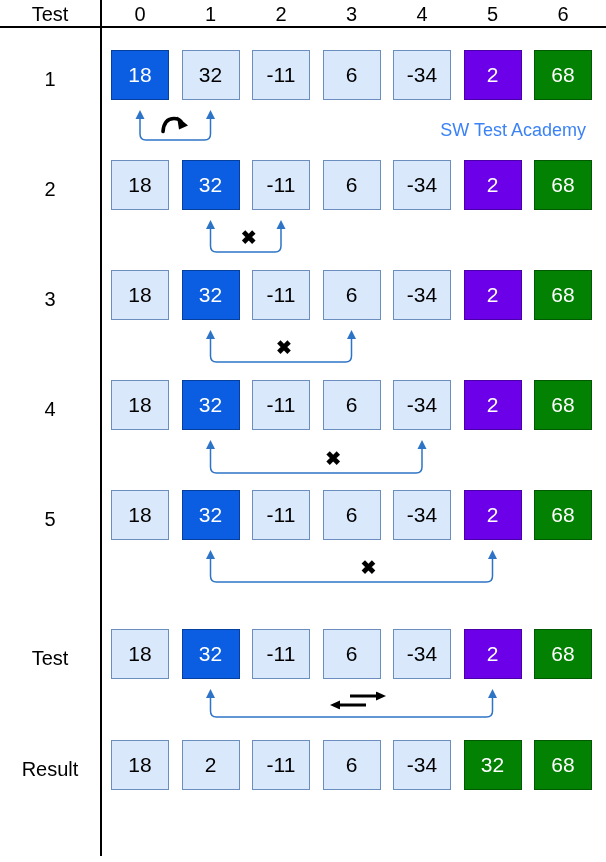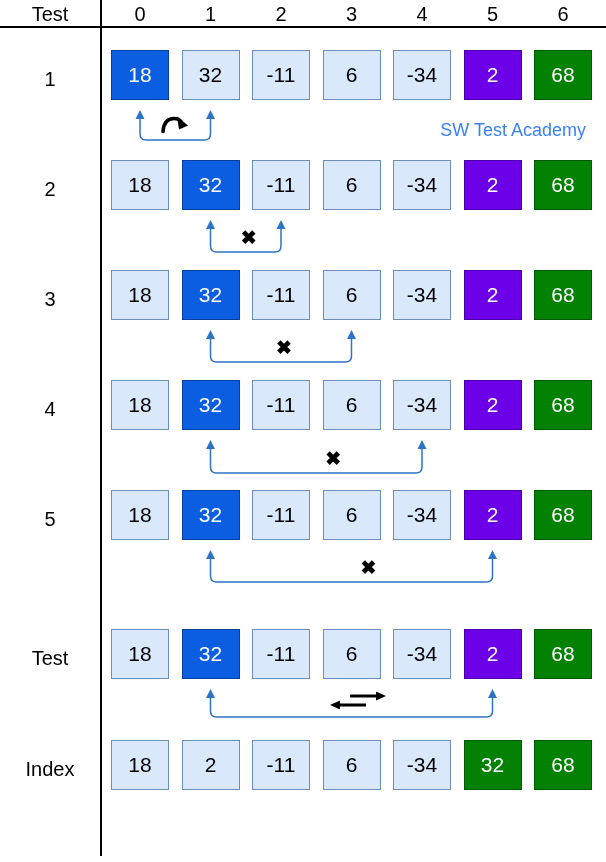--- a/index.html
+++ b/index.html
@@ -114,21 +114,21 @@
       <div class="cell" style="left: 322.5px; top: 629px; background: rgb(218, 232, 252); border-color: rgb(108, 142, 191); color: rgb(0, 0, 0);">6</div>
       <div class="cell" style="left: 393px; top: 629px; background: rgb(218, 232, 252); border-color: rgb(108, 142, 191); color: rgb(0, 0, 0);">-34</div>
       <div class="cell" style="left: 463.5px; top: 629px; background: rgb(108, 0, 232); border-color: rgb(74, 0, 168); color: rgb(255, 255, 255);">2</div>
       <div class="cell" style="left: 534px; top: 629px; background: rgb(3, 129, 3); border-color: rgb(1, 90, 1); color: rgb(255, 255, 255);">68</div>
       <div class="glyph" style="left: 357.5px; top: 702px;"><svg width="60" height="18" viewBox="0 0 60 18" xmlns="http://www.w3.org/2000/svg">
           <line x1="22" y1="4.5" x2="49" y2="4.5" stroke="#000" stroke-width="2.8"></line>
           <polygon points="58,4.5 48,0 48,9" fill="#000"></polygon>
           <line x1="38" y1="13.5" x2="11" y2="13.5" stroke="#000" stroke-width="2.8"></line>
           <polygon points="2,13.5 12,9 12,18" fill="#000"></polygon>
         </svg></div>
-      <div class="row-label" style="top: 740px;">Index</div>
+      <div class="row-label" style="top: 740px;">Result</div>
       <div class="cell" style="left: 111px; top: 740px; background: rgb(218, 232, 252); border-color: rgb(108, 142, 191); color: rgb(0, 0, 0);">18</div>
       <div class="cell" style="left: 181.5px; top: 740px; background: rgb(218, 232, 252); border-color: rgb(108, 142, 191); color: rgb(0, 0, 0);">2</div>
       <div class="cell" style="left: 252px; top: 740px; background: rgb(218, 232, 252); border-color: rgb(108, 142, 191); color: rgb(0, 0, 0);">-11</div>
       <div class="cell" style="left: 322.5px; top: 740px; background: rgb(218, 232, 252); border-color: rgb(108, 142, 191); color: rgb(0, 0, 0);">6</div>
       <div class="cell" style="left: 393px; top: 740px; background: rgb(218, 232, 252); border-color: rgb(108, 142, 191); color: rgb(0, 0, 0);">-34</div>
       <div class="cell" style="left: 463.5px; top: 740px; background: rgb(3, 129, 3); border-color: rgb(1, 90, 1); color: rgb(255, 255, 255);">32</div>
       <div class="cell" style="left: 534px; top: 740px; background: rgb(3, 129, 3); border-color: rgb(1, 90, 1); color: rgb(255, 255, 255);">68</div>
     </div>
 </div>
 

